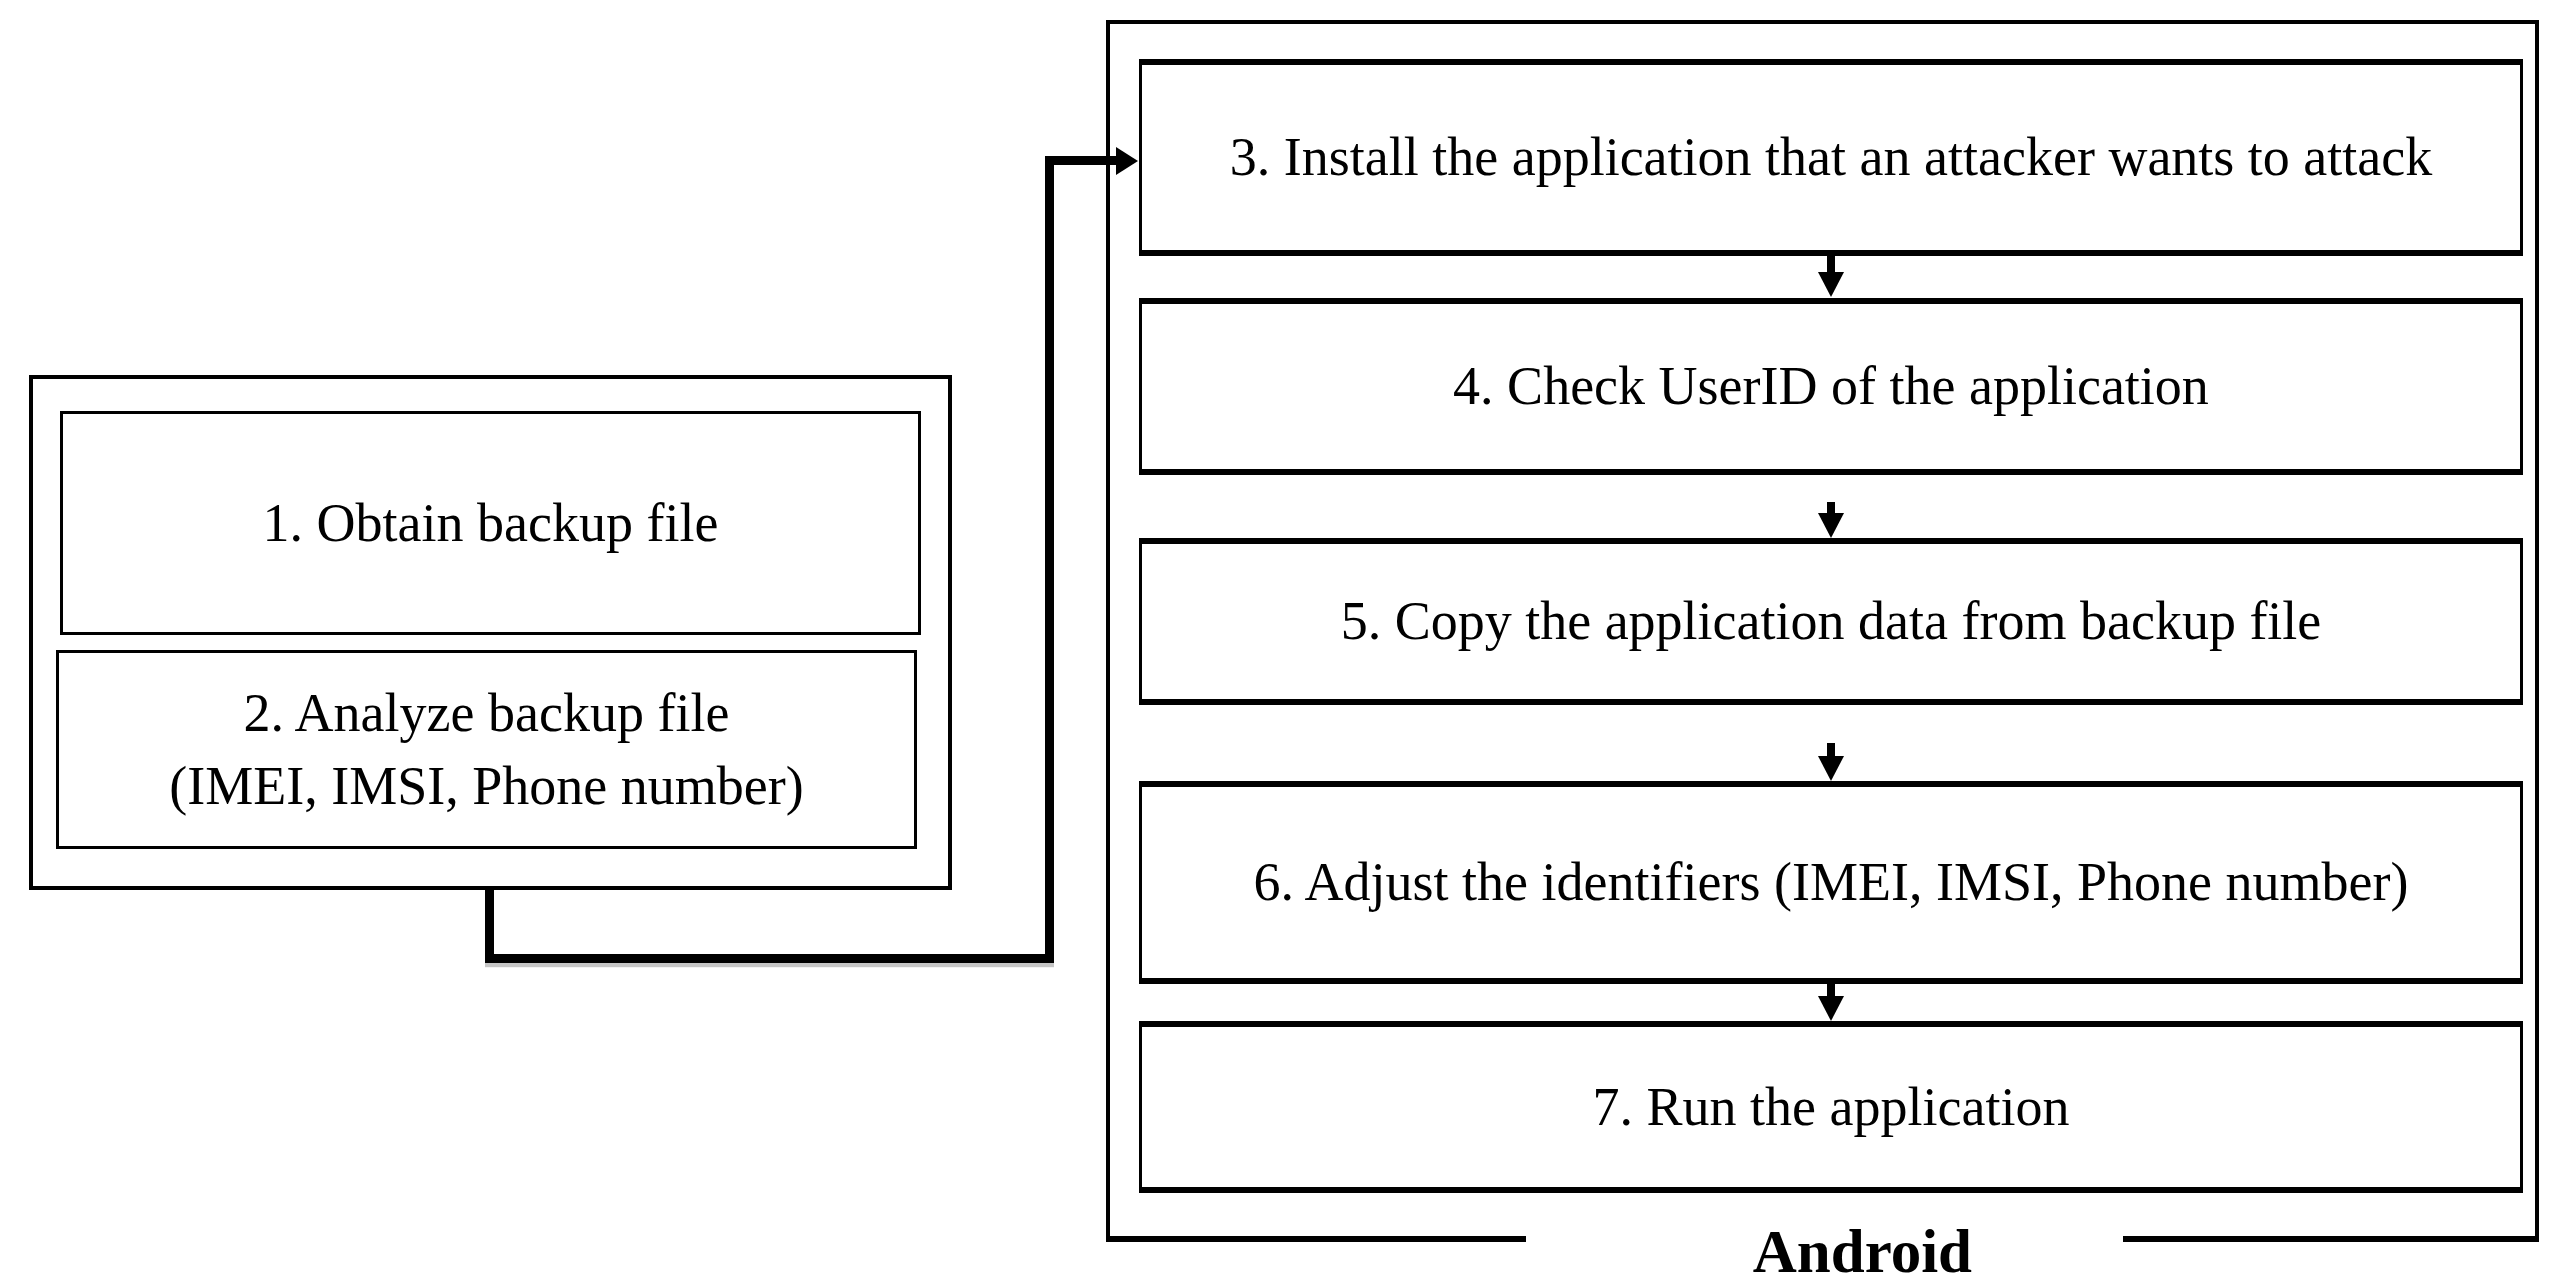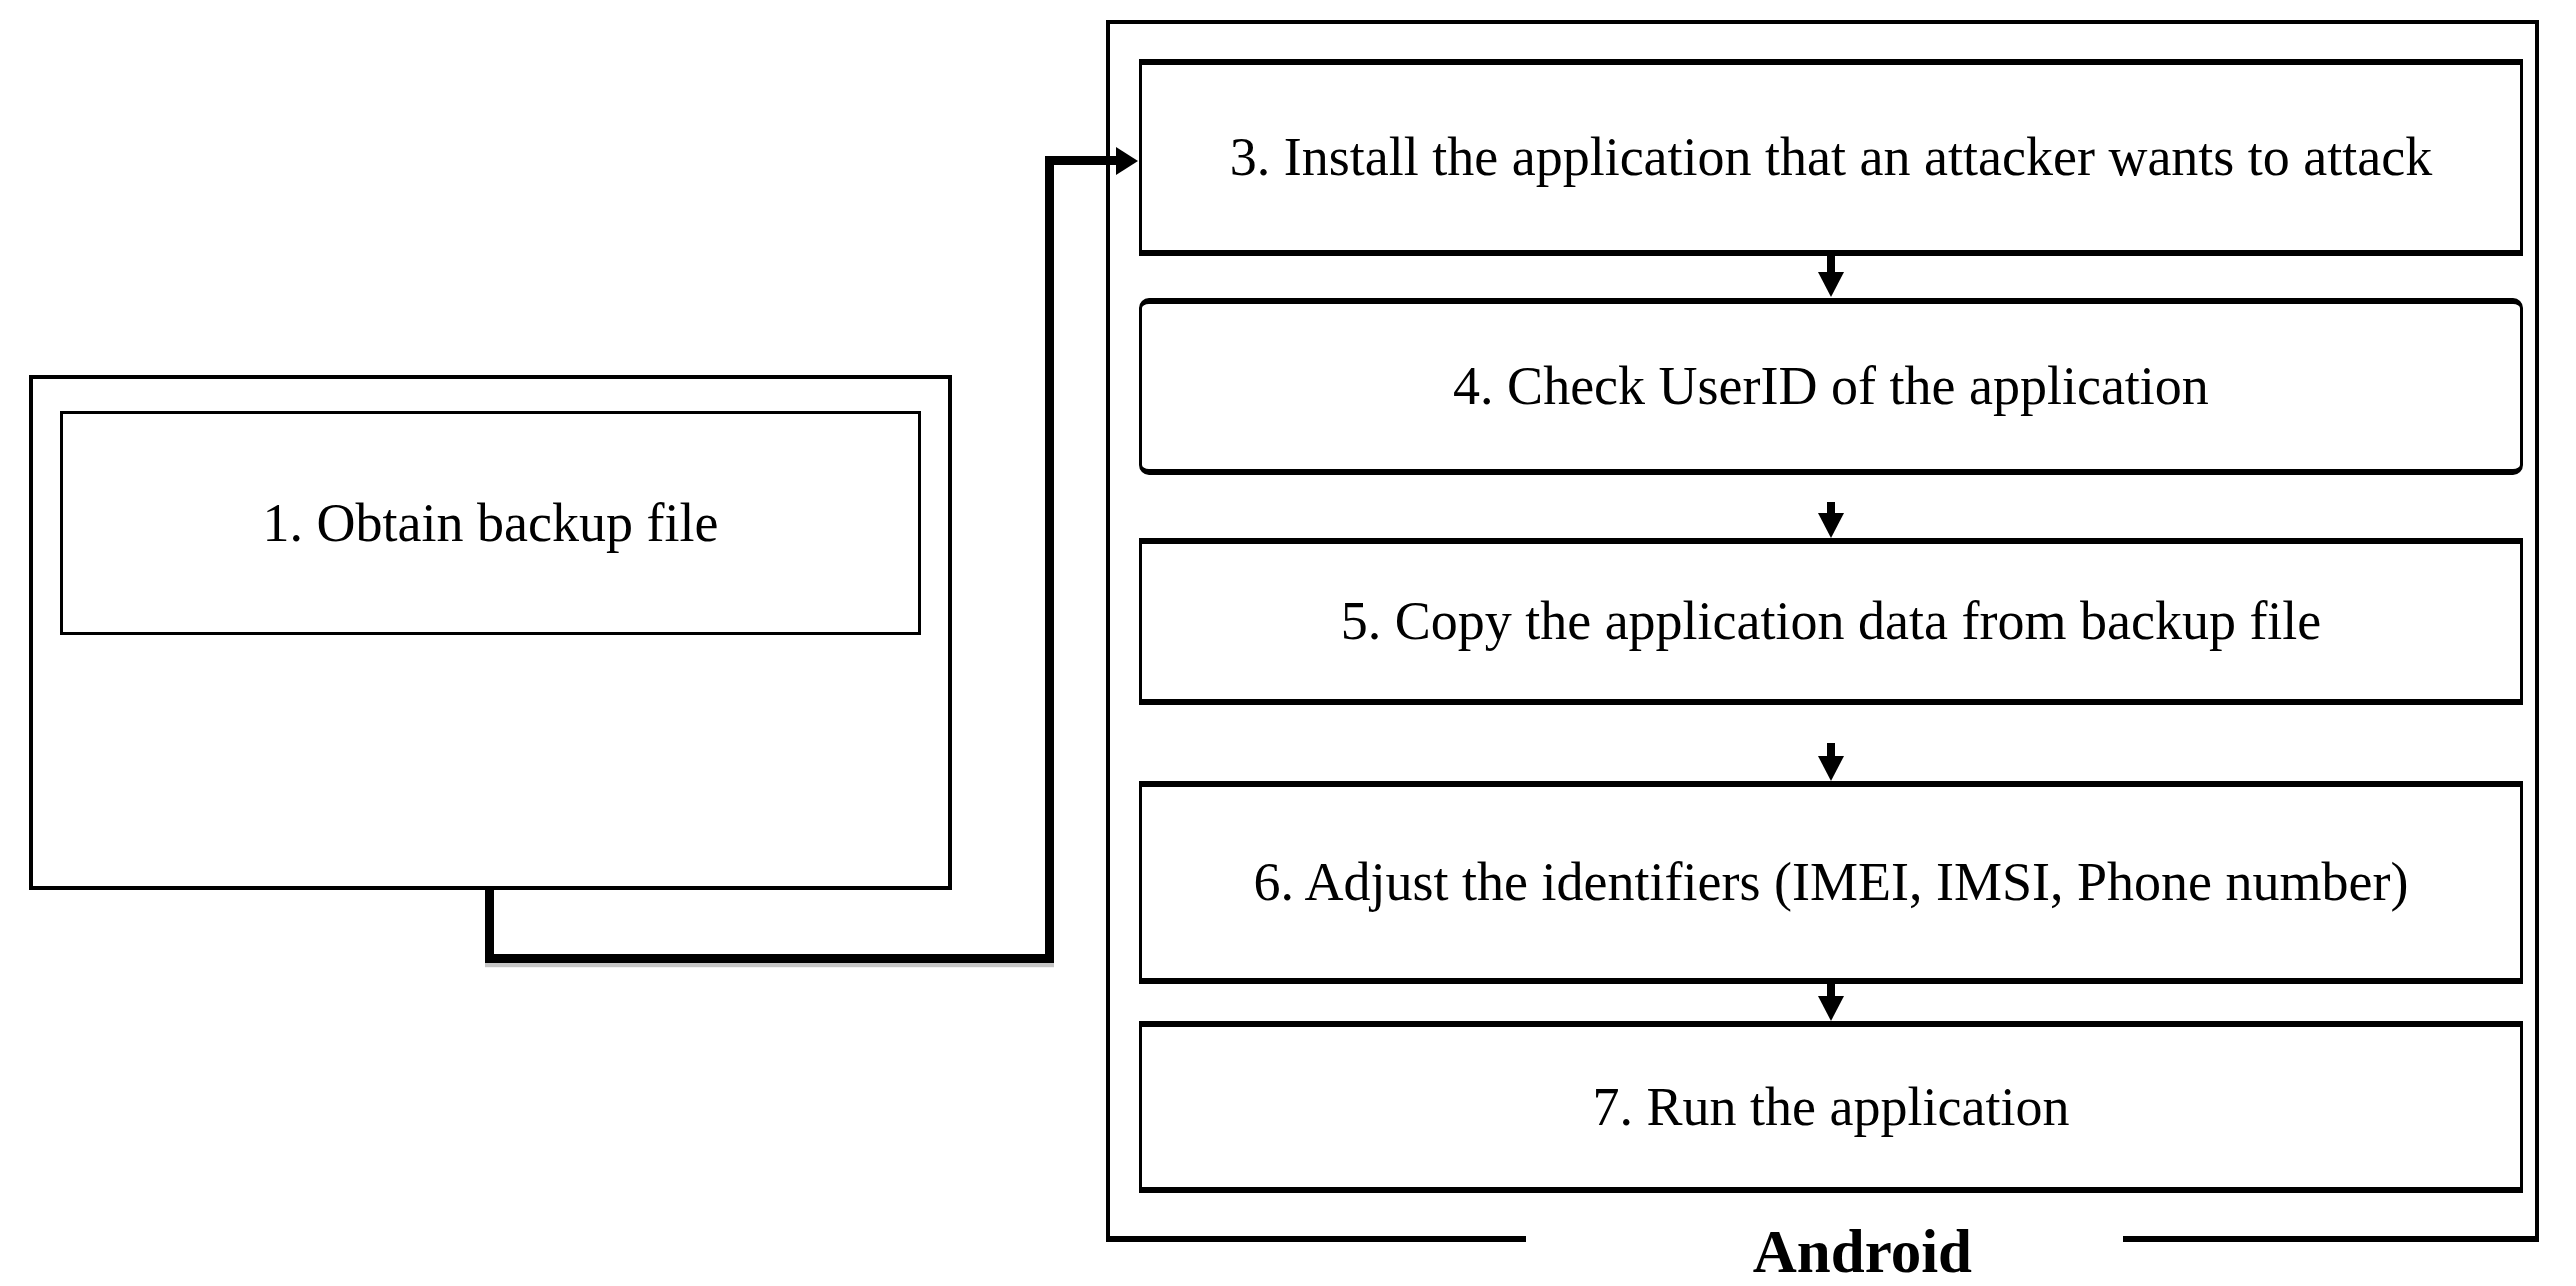--- a/index.html
+++ b/index.html
@@ -70,21 +70,21 @@
     font-weight: bold;
     line-height: 1.0;
   }
 
   
   .astep {
     left: 1139px; width: 1384px;
     border-width: 6.3px 3.5px;
   }
   .astep3 { top: 59px;   height: 197px; }
-  .astep4 { top: 298px;  height: 177px; border-radius: 10px; }
+  .astep4 { top: 298px;  height: 177px; }
   .astep5 { top: 538px;  height: 167px; }
   .astep6 { top: 781px; height: 203px; text-align: center; }
   .astep7 { top: 1021px; height: 172px; }
 
   
   .varrow-stem {
     position: absolute;
     left: 1827px;
     width: 7.7px;
     background: #000000;
@@ -122,20 +122,24 @@
 <body>
 
 <div class="canvas">
 
   <div class="pc-outer"></div>
 
   <div class="box pc-box1">
     <div>1. Obtain backup file</div>
   </div>
 
+  <div class="box pc-box2">
+    <div>2. Analyze backup file</div>
+    <div>(IMEI, IMSI, Phone number)</div>
+  </div>
 
   <div class="android-outer"></div>
   <div class="android-bottom-seg android-bottom-left"></div>
   <div class="android-bottom-seg android-bottom-right"></div>
   <div class="android-label">Android</div>
 
   <div class="box astep astep3">
     <div>3. Install the application that an attacker wants to attack</div>
   </div>
   <div class="box astep astep4">

